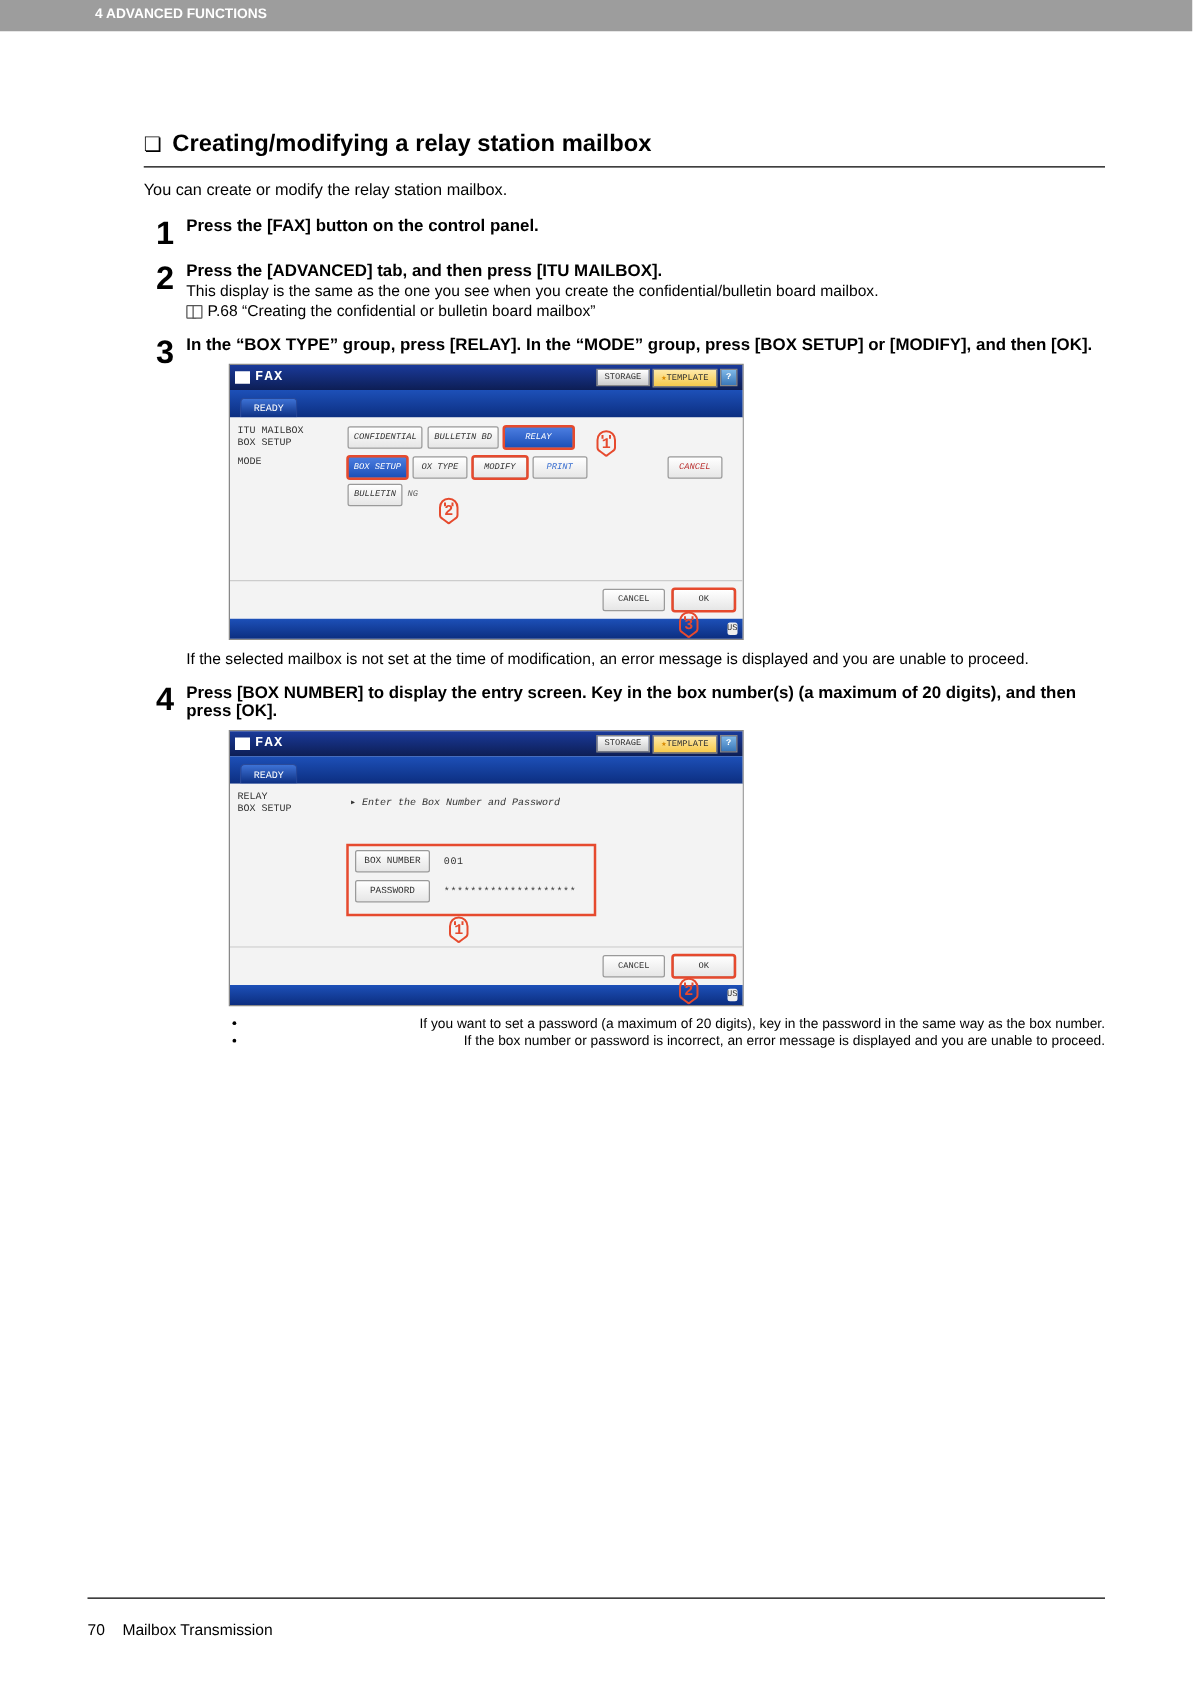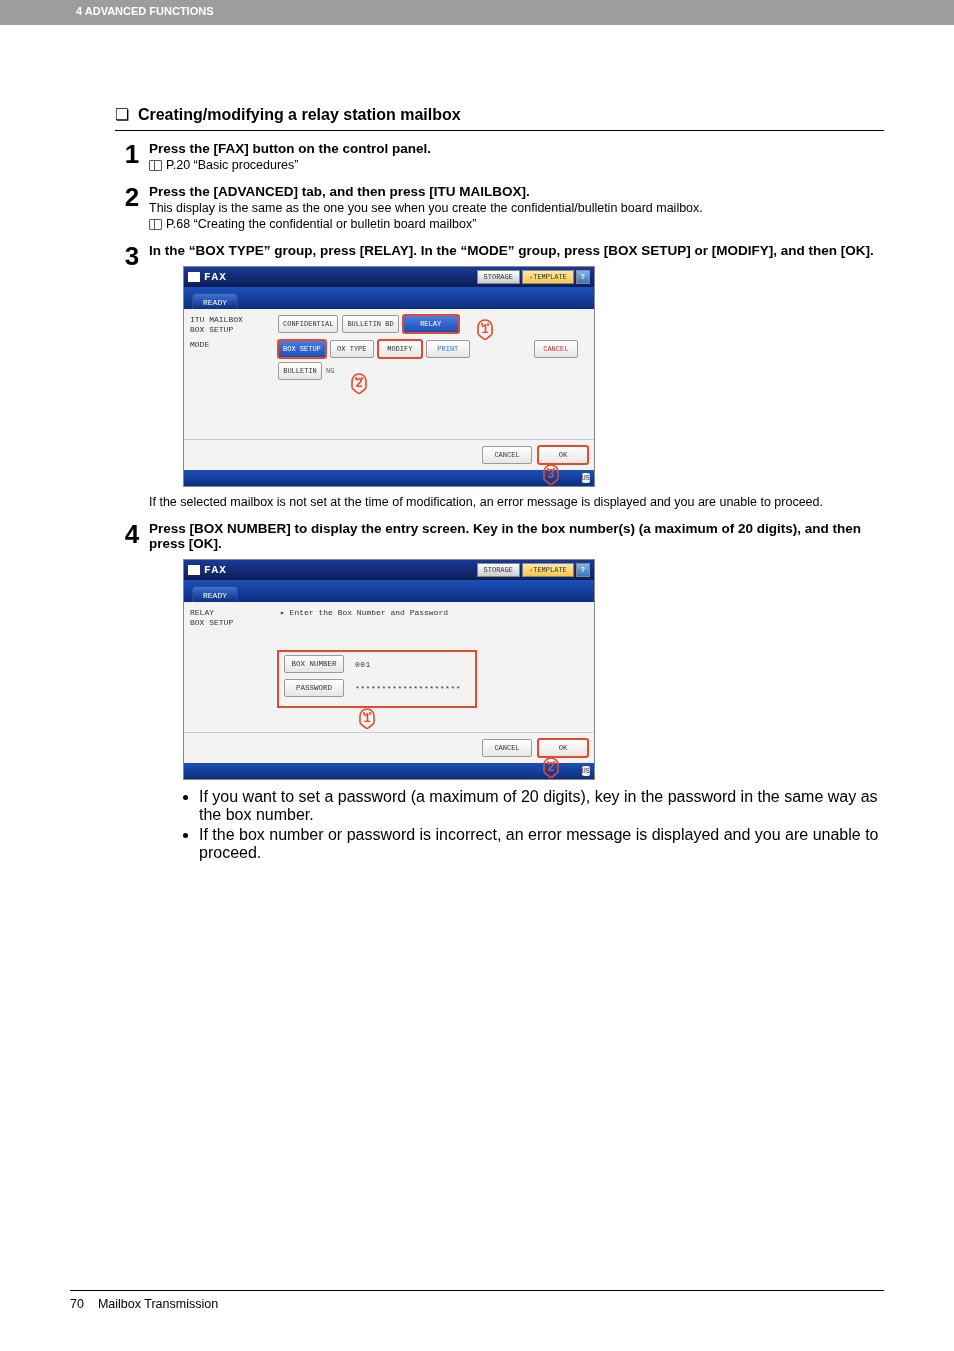--- a/index.html
+++ b/index.html
@@ -30,21 +30,21 @@
   }
   .section-title .check-icon {
     display: inline-block;
     width: 13px;
     vertical-align: baseline;
     margin-right: 6px;
     font-size: 16px;
   }
   .section-title h2 {
     display: inline;
-    font-size: 16px;
+    font-size: 19px;
     font-weight: bold;
   }
   .intro-text {
     font-size: 13px;
     margin-bottom: 14px;
   }
   .step {
     display: flex;
     margin-bottom: 10px;
   }
@@ -109,21 +109,21 @@
     background:#f3f3f3;
     color:#333;
     padding: 6px 6px 8px 6px;
     min-height:130px;
   }
   .fc-row { display:flex; margin-bottom:6px; }
   .fc-left {
     width:88px; flex-shrink:0; font-size:8px; line-height:1.2;
     color:#333;
   }
-  .fc-right { flex:1; display:flex; flex-wrap:wrap; gap:4px; align-items:flex-start;}
+  .fc-right { flex:1; display:flex; flex-wrap:wrap; gap:4px; align-items:center;font-style:italic;}
   .panel-btn {
     background:linear-gradient(#fff,#e6e6e6);
     border:1px solid #9a9a9a;
     color:#333;
     font-size:7px;
     padding:4px 4px;
     min-width:56px;
     text-align:center;
     border-radius:2px;
   }
@@ -160,55 +160,52 @@
   .fieldlabel {
     border:1px solid #9a9a9a; background:linear-gradient(#fff,#e6e6e6);
     color:#333; font-size:7.5px; padding:4px 2px; width:60px; text-align:center;
     border-radius:2px;
   }
   .fieldval {
     color:#333; font-size:8px; letter-spacing:.5px; padding:1px 4px;
     border:1px dashed transparent; min-width:120px;
   }
   .subhead { color:#333; font-size:8px; margin-left:2px; margin-bottom:2px;}
-  .bullets { list-style: disc; padding-left: 50px; font-size: 16px; }
+  .bullets { list-style: disc; padding-left: 50px; font-size: 11px; text-align: right; }
   .bullets li { margin-bottom:2px; }
   .page-footer {
     position:absolute;
     left:70px; right:70px; bottom:40px;
     border-top:1px solid #000;
-    padding-top:6px;
+    padding-top:18px;
     font-size:12.5px;
     display:flex; gap:14px;
   }
   .rel { position:relative; }
 </style>
 </head>
 <body>
 
 <div class="header-band">
   <span>4 ADVANCED FUNCTIONS</span>
 </div>
 
 <div class="page-body">
 
   <div class="section-title">
     <span class="check-icon">❏</span>
     <h2>Creating/modifying a relay station mailbox</h2>
   </div>
 
+  <p class="intro-text">You can create or modify the relay station mailbox.</p>
 
   <div class="step">
     <div class="step-num">1</div>
     <div class="step-body">
       <div class="step-title">Press the [FAX] button on the control panel.</div>
-      <div class="ref-line">
-        <span class="book-icon"></span>
-        <span>P.20 “Basic procedures”</span>
-      </div>
     </div>
   </div>
 
   <div class="step">
     <div class="step-num">2</div>
     <div class="step-body">
       <div class="step-title">Press the [ADVANCED] tab, and then press [ITU MAILBOX].</div>
       <div class="step-desc">This display is the same as the one you see when you create the confidential/bulletin board mailbox.</div>
       <div class="ref-line">
         <span class="book-icon"></span>

